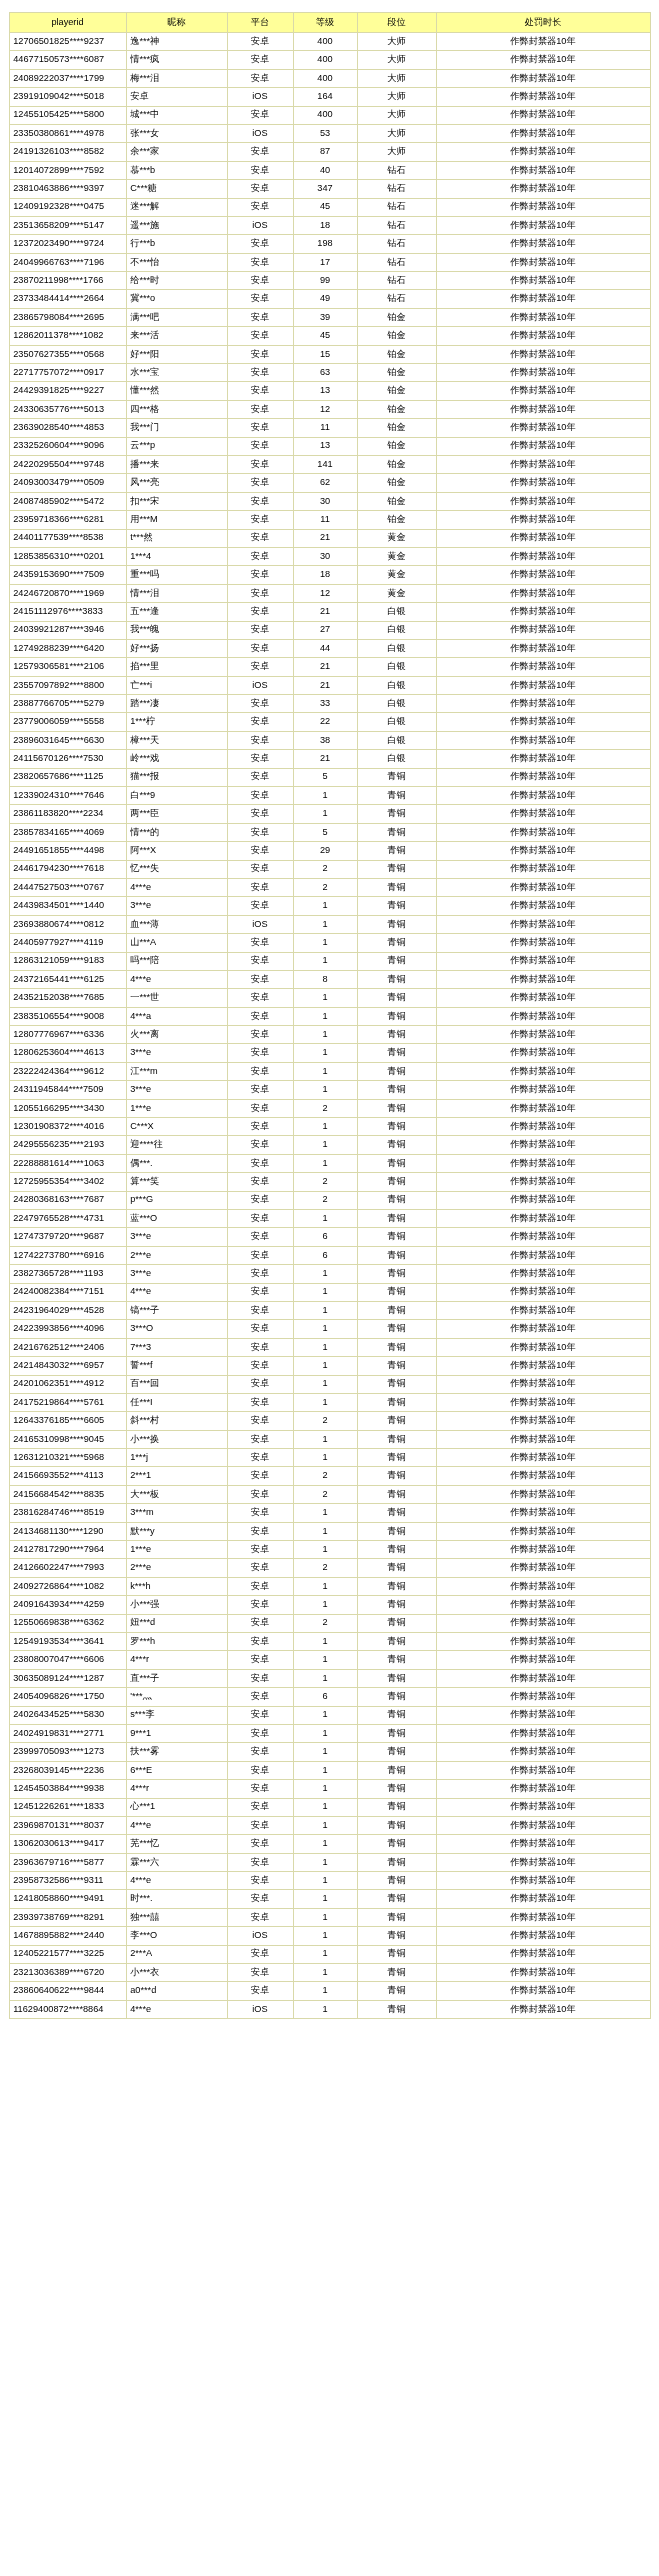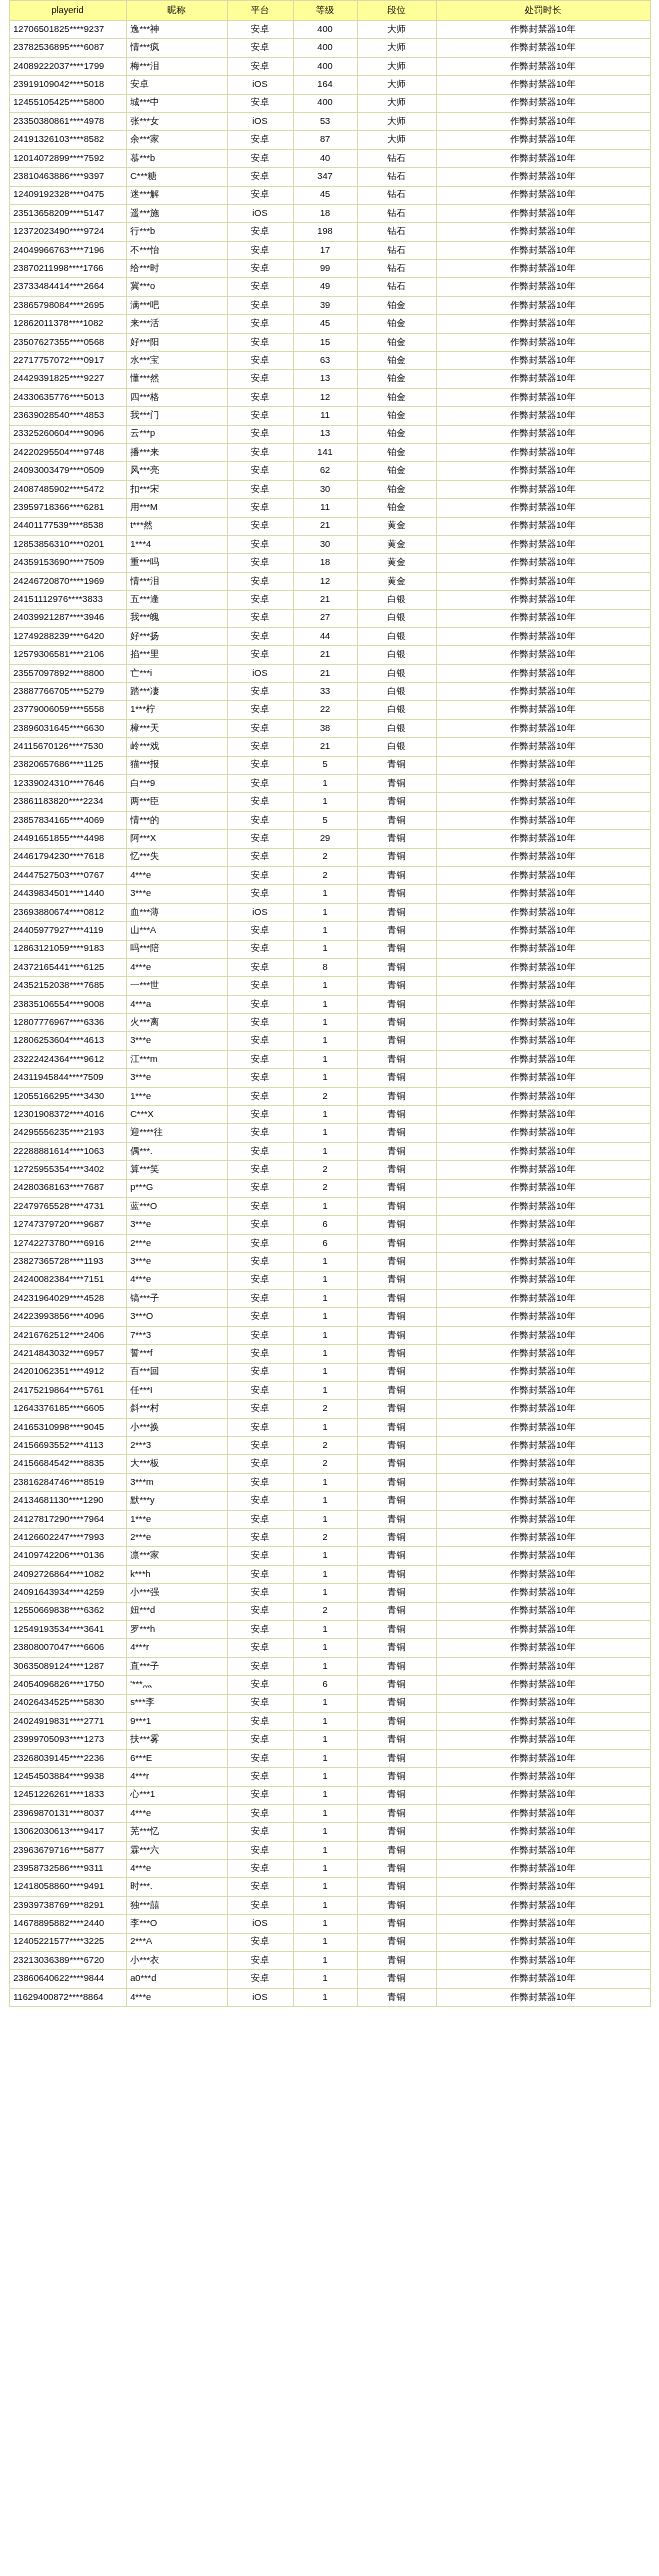--- a/index.html
+++ b/index.html
@@ -1,17 +1,17 @@
 <!DOCTYPE html>
 <html style="font-size:14.7px"><head>
 <meta charset="utf-8">
 <style>
   html,body{margin:0;padding:0;background:#ffffff;}
   body{font-family:"Liberation Sans","DejaVu Sans",sans-serif;}
-  #sheet{width:659px;}
+  #sheet{width:659px;margin-top:12px;}
   table{border-collapse:collapse;width:641px;margin:0 auto;table-layout:fixed;}
   col.c0{width:117px}
   col.c1{width:101px}
   col.c2{width:66px}
   col.c3{width:64px}
   col.c4{width:79px}
   col.c5{width:214px}
   th,td{
     border:0.9px solid #d9d9a9;
     font-size:9.2px;
@@ -62,21 +62,21 @@
     <tbody id="tbody">
         <tr>
           <td class="playerid">12706501825****9237</td>
           <td class="nick">逸***神</td>
           <td class="plat">安卓</td>
           <td class="lvl">400</td>
           <td class="rank">大师</td>
           <td class="pun">作弊封禁器10年</td>
         </tr>
         <tr>
-          <td class="playerid">23782536895****6087</td>
+          <td class="playerid">44677150573****6087</td>
           <td class="nick">情***疯</td>
           <td class="plat">安卓</td>
           <td class="lvl">400</td>
           <td class="rank">大师</td>
           <td class="pun">作弊封禁器10年</td>
         </tr>
         <tr>
           <td class="playerid">24089222037****1799</td>
           <td class="nick">梅***泪</td>
           <td class="plat">安卓</td>
@@ -670,22 +670,30 @@
         </tr>
         <tr>
           <td class="playerid">24165310998****9045</td>
           <td class="nick">小***换</td>
           <td class="plat">安卓</td>
           <td class="lvl">1</td>
           <td class="rank">青铜</td>
           <td class="pun">作弊封禁器10年</td>
         </tr>
         <tr>
+          <td class="playerid">12631210321****5968</td>
+          <td class="nick">1***j</td>
+          <td class="plat">安卓</td>
+          <td class="lvl">1</td>
+          <td class="rank">青铜</td>
+          <td class="pun">作弊封禁器10年</td>
+        </tr>
+        <tr>
           <td class="playerid">24156693552****4113</td>
-          <td class="nick">2***3</td>
+          <td class="nick">2***1</td>
           <td class="plat">安卓</td>
           <td class="lvl">2</td>
           <td class="rank">青铜</td>
           <td class="pun">作弊封禁器10年</td>
         </tr>
         <tr>
           <td class="playerid">24156684542****8835</td>
           <td class="nick">大***板</td>
           <td class="plat">安卓</td>
           <td class="lvl">2</td>
@@ -714,28 +722,20 @@
           <td class="plat">安卓</td>
           <td class="lvl">1</td>
           <td class="rank">青铜</td>
           <td class="pun">作弊封禁器10年</td>
         </tr>
         <tr>
           <td class="playerid">24126602247****7993</td>
           <td class="nick">2***e</td>
           <td class="plat">安卓</td>
           <td class="lvl">2</td>
-          <td class="rank">青铜</td>
-          <td class="pun">作弊封禁器10年</td>
-        </tr>
-        <tr>
-          <td class="playerid">24109742206****0136</td>
-          <td class="nick">凛***家</td>
-          <td class="plat">安卓</td>
-          <td class="lvl">1</td>
           <td class="rank">青铜</td>
           <td class="pun">作弊封禁器10年</td>
         </tr>
         <tr>
           <td class="playerid">24092726864****1082</td>
           <td class="nick">k***h</td>
           <td class="plat">安卓</td>
           <td class="lvl">1</td>
           <td class="rank">青铜</td>
           <td class="pun">作弊封禁器10年</td>

